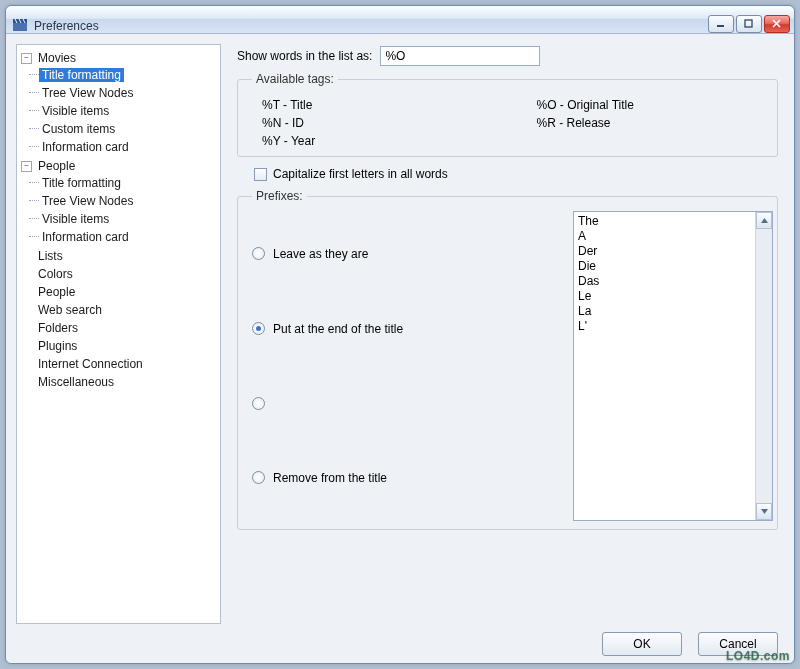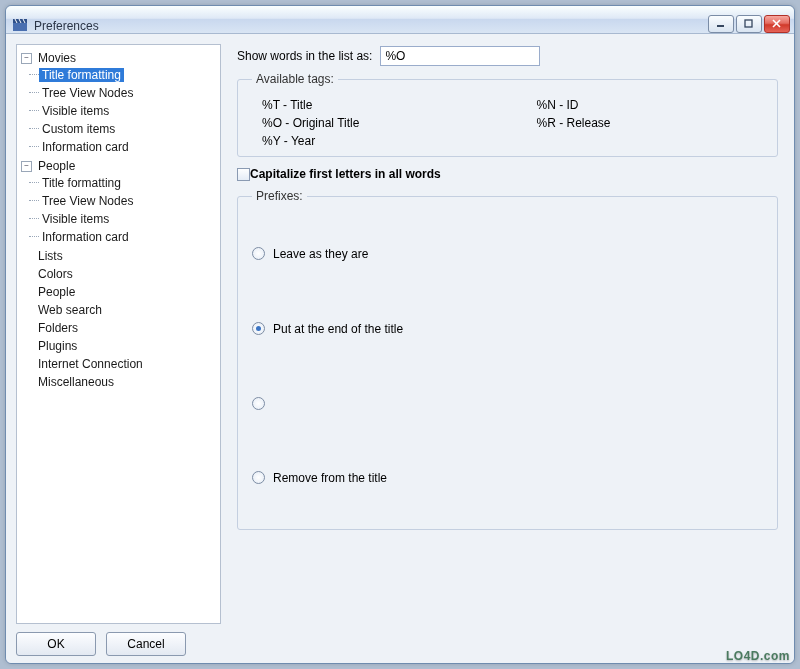--- a/index.html
+++ b/index.html
@@ -152,21 +152,21 @@
     padding: 0 4px;
     color: #333;
   }
   .tags-grid {
     display: grid;
     grid-template-columns: 1fr 1fr;
     row-gap: 4px;
     column-gap: 40px;
     padding: 4px 2px 0 10px;
   }
-  .checkbox-row { display:flex; align-items:center; margin: 4px 0 8px 0; font-weight: bold; }
+  .checkbox-row { display:flex; align-items:center; gap:6px; margin: 4px 0 8px 17px; }
   .checkbox {
     width:13px; height:13px;
     border:1px solid #8a9ab2;
     background: linear-gradient(#fdfeff,#e4ecf6);
   }
   fieldset.prefixes .pf-body {
     display:flex; gap:12px;
     height: 310px;
   }
   .radio-col {
@@ -207,21 +207,21 @@
     display:flex; flex-direction:column; justify-content:space-between;
   }
   .scrollbtn {
     height:17px;
     background:linear-gradient(#fafdff,#dbe4f0);
     border:1px solid #b5c1d4;
     margin:0;
     display:flex; align-items:center; justify-content:center;
   }
   .footer {
-    display:flex; gap:10px;
+    display:flex; justify-content:flex-end; gap:16px;
     padding: 8px 6px 0 0;
   }
   .btn {
     min-width: 80px; height: 24px;
     border: 1px solid #8a99af;
     background: linear-gradient(#fcfdff,#e3e9f2);
     border-radius: 3px;
     font: inherit;
     padding: 0 14px;
     cursor: pointer;
@@ -397,22 +397,22 @@
 
         <div class="row-inline">
           <span>Show words in the list as:</span>
           <input class="text-input" value="%O" style="">
         </div>
 
         <fieldset class="group">
           <legend>Available tags:</legend>
           <div class="tags-grid">
             <span>%T - Title</span>
+            <span>%O - Original Title</span>
             <span>%N - ID</span>
-            <span>%O - Original Title</span>
             <span>%R - Release</span>
             <span>%Y - Year</span>
             <span></span>
           </div>
         </fieldset>
 
         <div class="checkbox-row">
           <span class="checkbox"></span>
           <span>Capitalize first letters in all words</span>
         </div>
@@ -430,20 +430,44 @@
                 <span>Put at the end of the title</span>
               </div>
               <div class="radio-row">
                 <span class="radio"></span>
               </div>
               <div class="radio-row">
                 <span class="radio"></span>
                 <span>Remove from the title</span>
               </div>
             </div>
+            <div class="listbox">
+              <div class="listbox-inner">
+                <div>The</div>
+                <div>A</div>
+                <div>Der</div>
+                <div>Die</div>
+                <div>Das</div>
+                <div>Le</div>
+                <div>La</div>
+                <div>L'</div>
+              </div>
+              <div class="scrollbar">
+                <div class="scrollbtn">
+                  <svg width="9" height="9">
+                      <polygon points="4.5,2 8,7 1,7" fill="#5a6c87"></polygon>
+                    </svg>
+                </div>
+                <div class="scrollbtn">
+                  <svg width="9" height="9">
+                      <polygon points="1,2 8,2 4.5,7" fill="#5a6c87"></polygon>
+                    </svg>
+                </div>
+              </div>
+            </div>
           </div>
         </fieldset>
 
       </div>
     </div>
 
     <div class="footer">
       <button class="btn">OK</button>
       <button class="btn">Cancel</button>
     </div>

